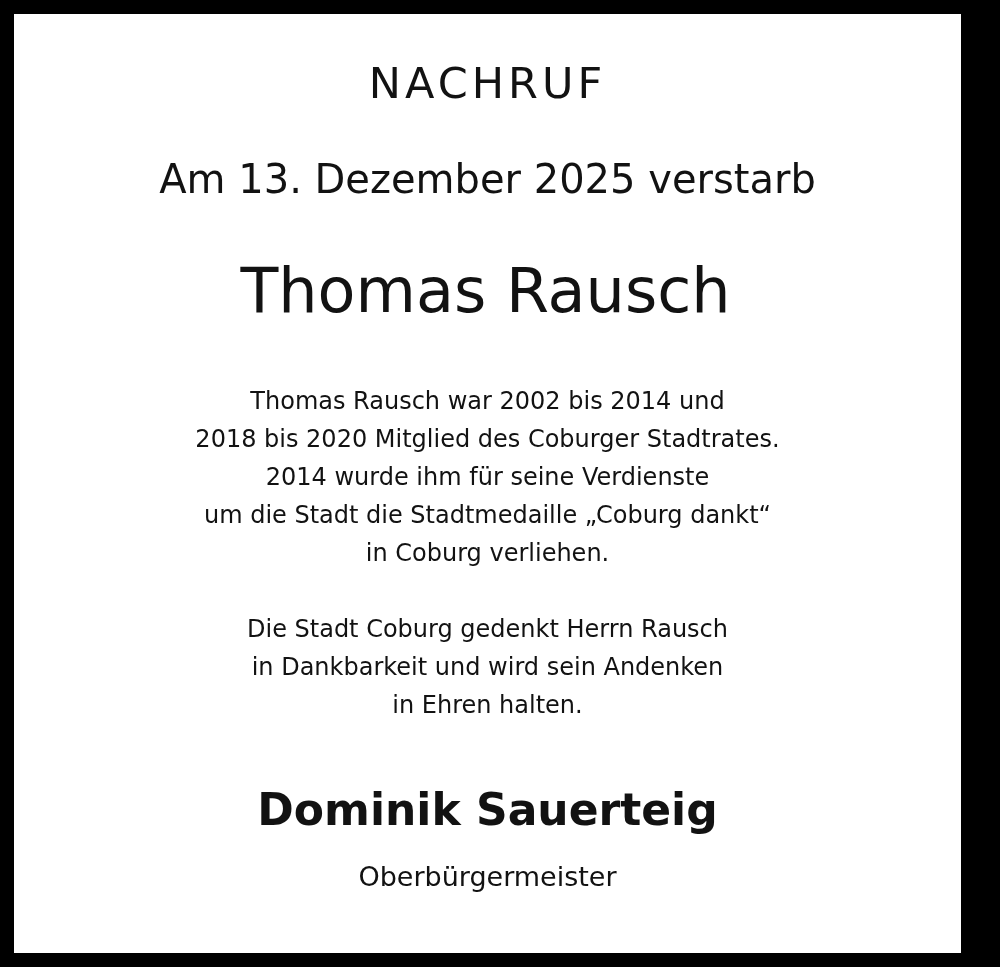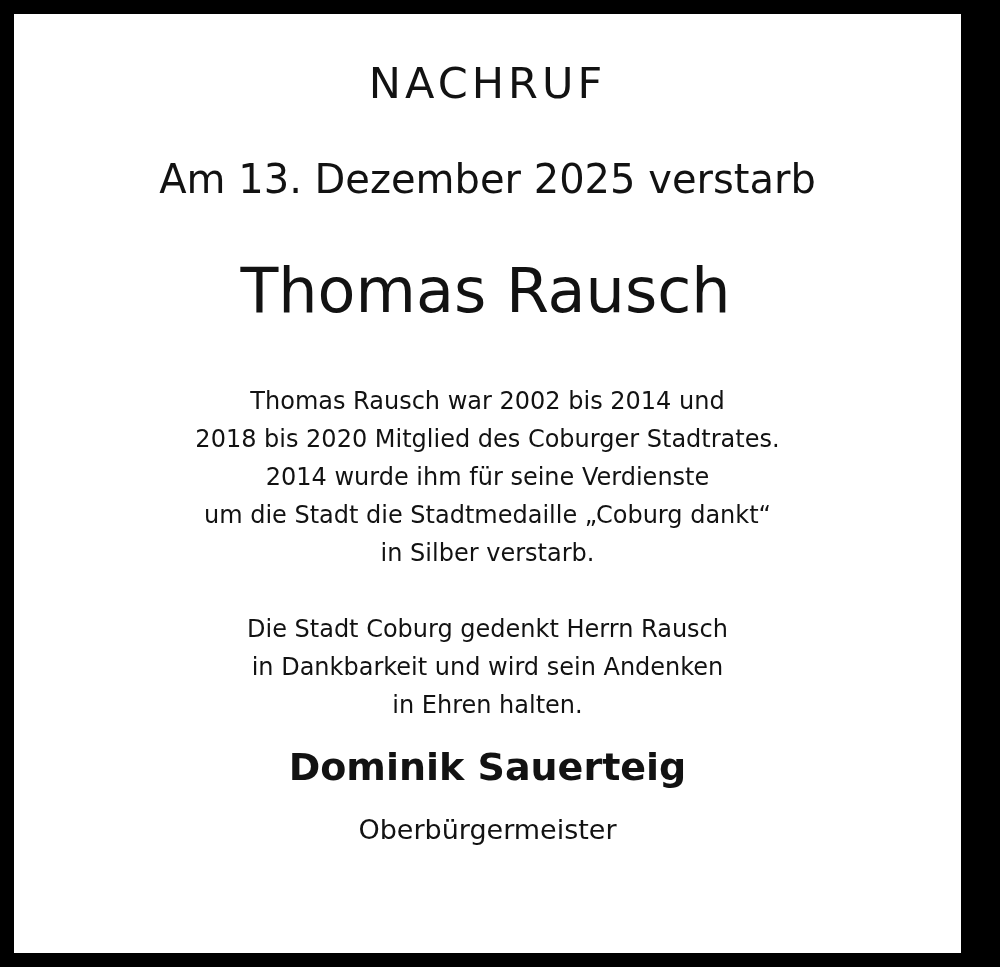--- a/index.html
+++ b/index.html
@@ -54,28 +54,28 @@
   }
   .body-block {
     font-size: 24px;
     font-weight: 400;
     text-align: center;
     line-height: 1.58;
     margin: 0 0 38px 0;
     max-width: 840px;
   }
   .body-block.second {
-    margin-bottom: 20px;
+    margin-bottom: 48px;
   }
   .signature-name {
-    font-size: 38px;
+    font-size: 44px;
     font-weight: 700;
     text-align: center;
     line-height: 1.2;
-    margin: 0 0 12px 0;
+    margin: 11px 0 12px 0;
   }
   .signature-role {
     font-size: 27px;
     font-weight: 400;
     text-align: left;
     line-height: 1.2;
     margin: 12px;
   }
   .line { display: block; }
 </style>
@@ -89,21 +89,21 @@
 
     <p class="death-line">Am 13. Dezember 2025 verstarb</p>
 
     <p class="name">Thomas Rausch</p>
 
     <p class="body-block first">
       <span class="line">Thomas Rausch war 2002 bis 2014 und</span>
       <span class="line">2018 bis 2020 Mitglied des Coburger Stadtrates.</span>
       <span class="line">2014 wurde ihm für seine Verdienste</span>
       <span class="line">um die Stadt die Stadtmedaille „Coburg dankt“</span>
-      <span class="line">in Silber verstarb.</span>
+      <span class="line">in Coburg verliehen.</span>
     </p>
 
     <p class="body-block second">
       <span class="line">Die Stadt Coburg gedenkt Herrn Rausch</span>
       <span class="line">in Dankbarkeit und wird sein Andenken</span>
       <span class="line">in Ehren halten.</span>
     </p>
 
     <p class="signature-name">Dominik Sauerteig</p>
     <p class="signature-role">Oberbürgermeister</p>

